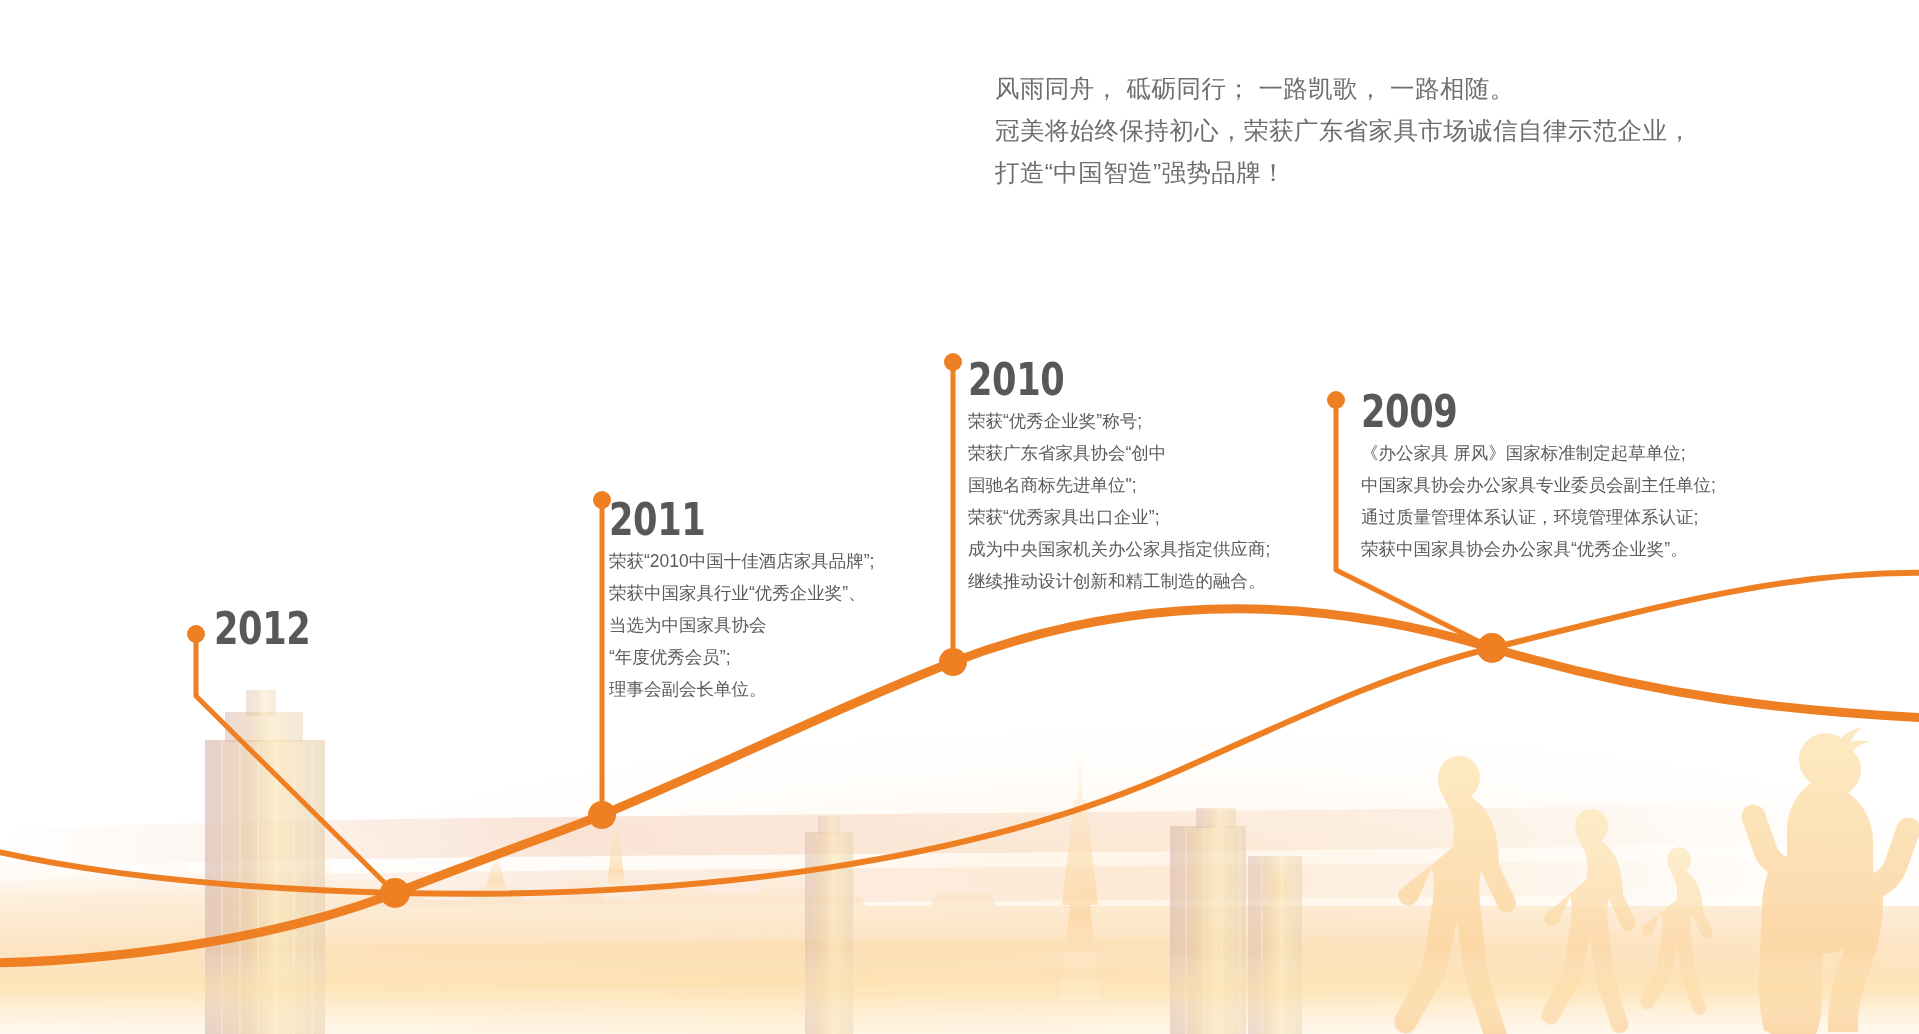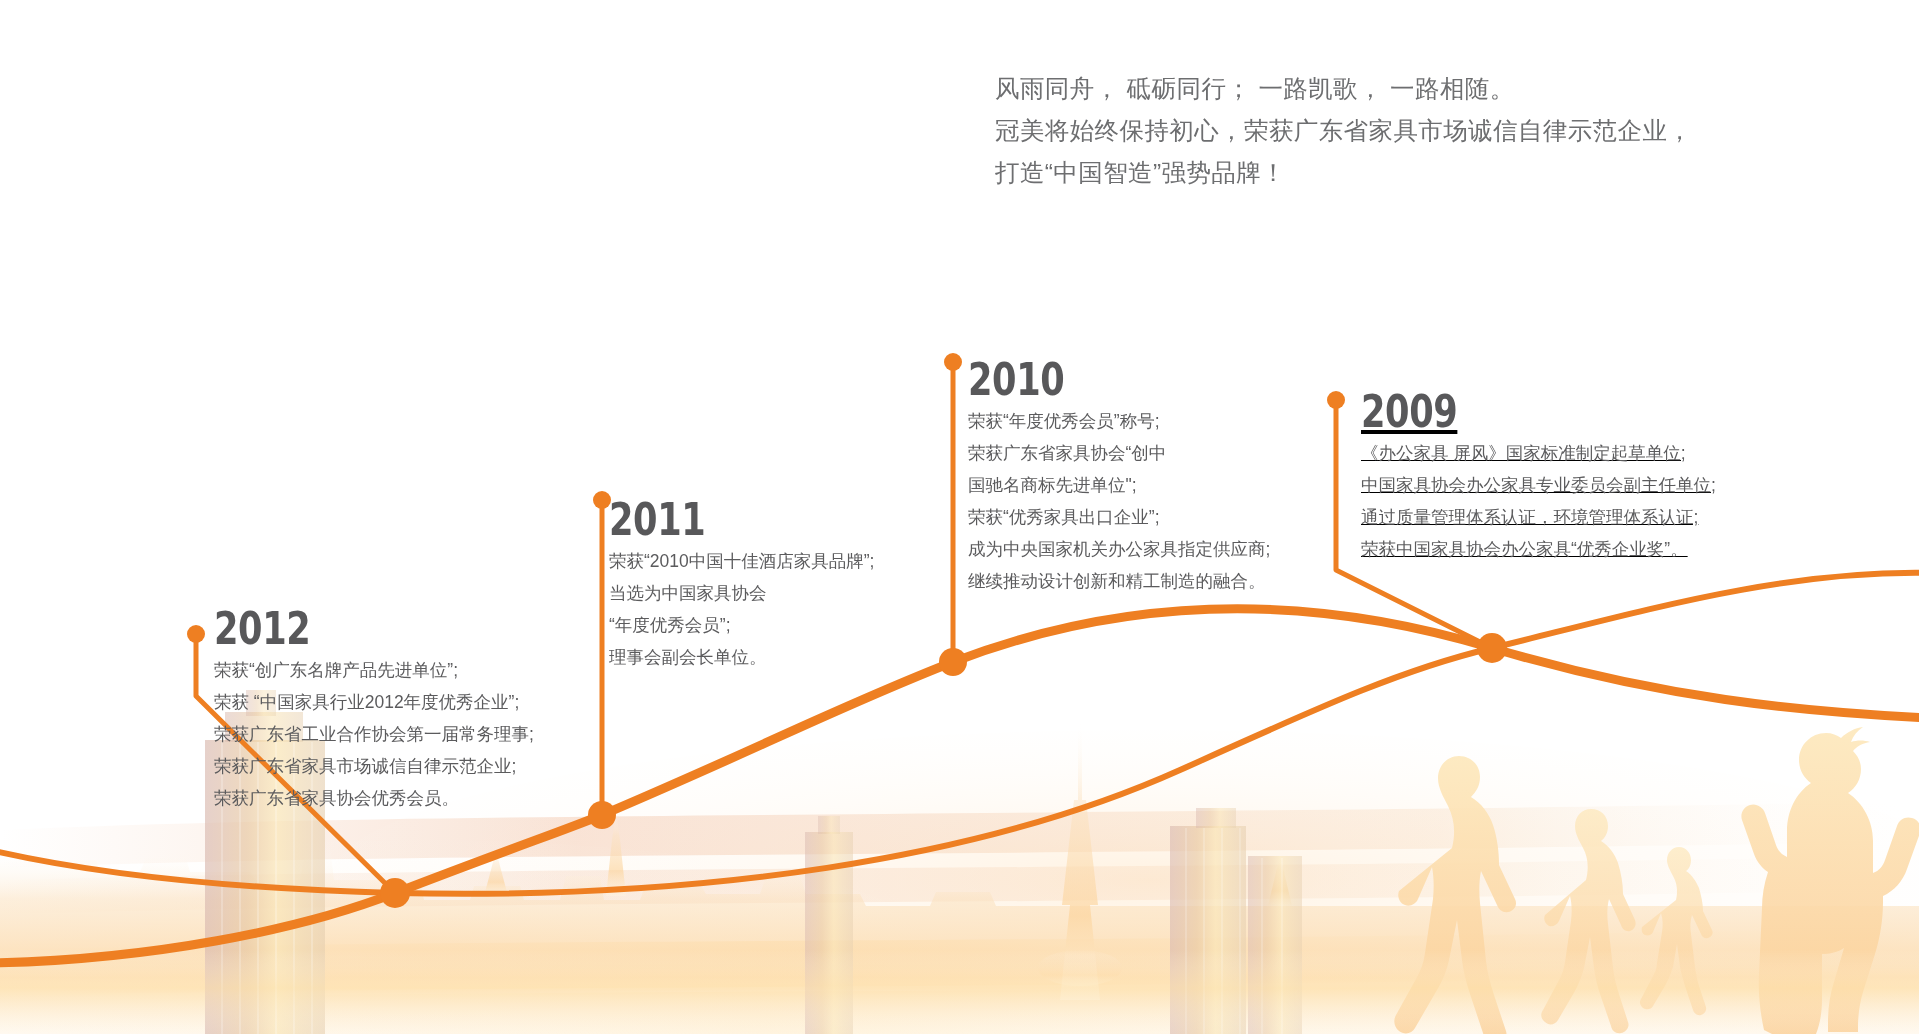--- a/index.html
+++ b/index.html
@@ -67,21 +67,21 @@
     font-size: 17.5px;
     line-height: 32px;
     color: #5b5b5d;
     white-space: nowrap;
   }
   .milestone .lines .ln { display: block; }
 
   #m2012 { left: 214px; top: 607px; }
   #m2011 { left: 609px; top: 498px; }
   #m2010 { left: 968px; top: 358px; }
-  #m2009 { left: 1361px; top: 390px; text-decoration: underline; }
+  #m2009 { left: 1361px; top: 390px; }
 </style>
 </head>
 <body>
 
 <div id="stage">
 
   <svg id="bg-art" viewBox="0 0 1919 1034">
     <defs>
       <linearGradient id="skyFade" x1="0" y1="0" x2="0" y2="1">
         <stop offset="0%" stop-color="#ffffff" stop-opacity="0"></stop>
@@ -244,43 +244,37 @@
   </svg>
 
   <div class="headline">
     <span class="hl-line">风雨同舟， 砥砺同行； 一路凯歌， 一路相随。</span>
     <span class="hl-line">冠美将始终保持初心，荣获广东省家具市场诚信自律示范企业，</span>
     <span class="hl-line">打造“中国智造”强势品牌！</span>
   </div>
 
   <div class="milestone" id="m2012">
     <div class="year">2012</div>
-    <div class="lines">
-      <span class="ln">荣获“创广东名牌产品先进单位”;</span>
-      <span class="ln">荣获 “中国家具行业2012年度优秀企业”;</span>
-      <span class="ln">荣获广东省工业合作协会第一届常务理事;</span>
-      <span class="ln">荣获广东省家具市场诚信自律示范企业;</span>
-      <span class="ln">荣获广东省家具协会优秀会员。</span>
-    </div>
   </div>
 
   <div class="milestone" id="m2011">
     <div class="year">2011</div>
     <div class="lines">
       <span class="ln">荣获“2010中国十佳酒店家具品牌”;</span>
+      <span class="ln">荣获中国家具行业“优秀企业奖”、</span>
       <span class="ln">当选为中国家具协会</span>
       <span class="ln">“年度优秀会员”;</span>
       <span class="ln">理事会副会长单位。</span>
     </div>
   </div>
 
   <div class="milestone" id="m2010">
     <div class="year">2010</div>
     <div class="lines">
-      <span class="ln">荣获“年度优秀会员”称号;</span>
+      <span class="ln">荣获“优秀企业奖”称号;</span>
       <span class="ln">荣获广东省家具协会“创中</span>
       <span class="ln">国驰名商标先进单位";</span>
       <span class="ln">荣获“优秀家具出口企业”;</span>
       <span class="ln">成为中央国家机关办公家具指定供应商;</span>
       <span class="ln">继续推动设计创新和精工制造的融合。</span>
     </div>
   </div>
 
   <div class="milestone" id="m2009">
     <div class="year">2009</div>

